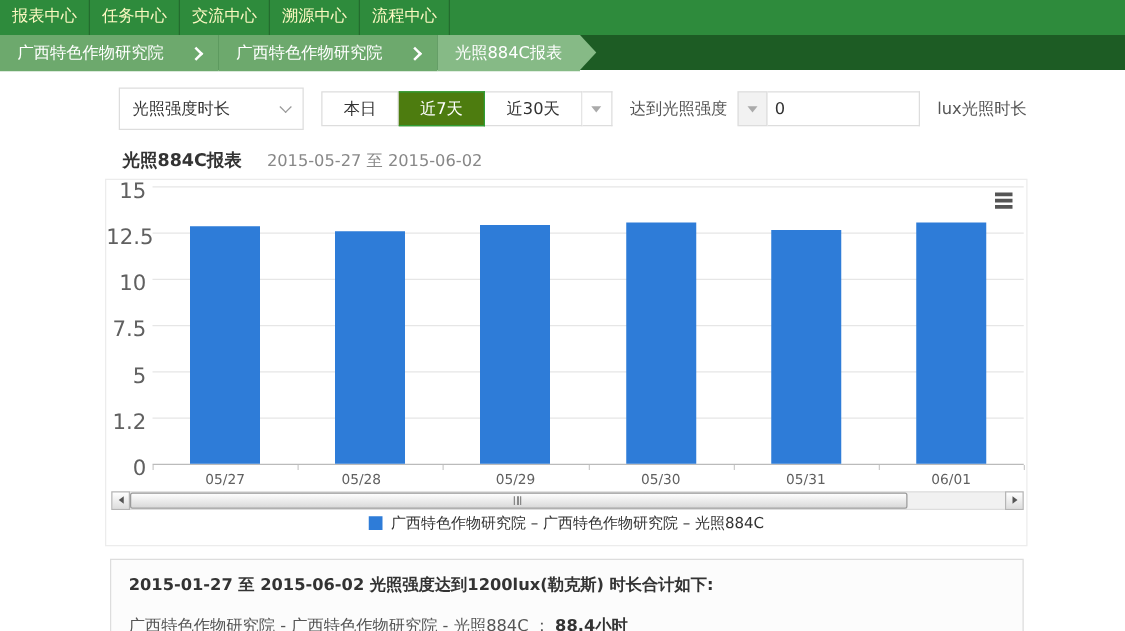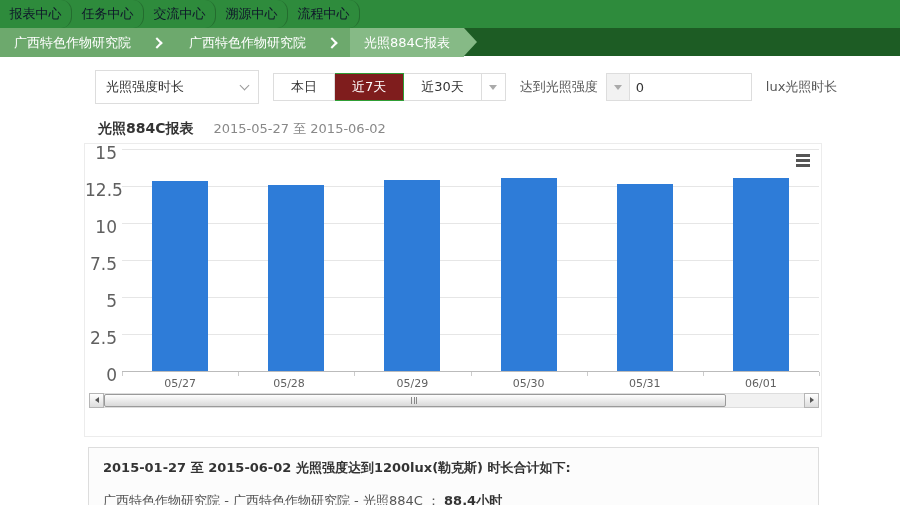--- a/index.html
+++ b/index.html
@@ -8,23 +8,22 @@
     position:relative; width:900px; height:505px; overflow:hidden;
     background:#fff; font-family:"DejaVu Sans", sans-serif; color:#333;
   }
   
   .topnav {
     position:absolute; left:0; top:0; width:900px; height:28px;
     background:#2e8b3c; display:flex;
   }
   .nav-item {
     width:72px; height:28px; line-height:28px; text-align:center;
-    color:#0f172a; font-size:13px; cursor:pointer;
+    color:#fef9c3; font-size:13px; cursor:pointer;
     border-right:1px solid rgba(0,0,0,.22);
-    border-radius:11px;
   }
   
   .breadcrumb-bar {
     position:absolute; left:0; top:28px; width:900px; height:28px;
     background:#1d5c24; display:flex;
   }
   .crumb {
     position:relative; height:29px; line-height:29px; color:#fff;
     font-size:13px; padding:0 14px; background:#6da96d; cursor:pointer;
     display:flex; align-items:center;
@@ -36,36 +35,36 @@
   }
   .crumb.last { background:#86ba86; }
   .crumb-tip {
     width:0; height:0;
     border-top:14.5px solid transparent; border-bottom:14.5px solid transparent;
     border-left:13px solid #86ba86;
   }
   
   .filter-row { position:absolute; left:95px; top:73px; height:28px; display:flex; align-items:center; }
   .select-box {
-    width:164px; height:28px; border:1px solid #ddd; background:#fff;
+    width:148px; height:28px; border:1px solid #ddd; background:#fff;
     display:flex; align-items:center; justify-content:space-between;
     padding:16px 10px; font-size:13px; color:#333; cursor:pointer;
   }
   .caret-down {
     width:7px; height:7px; border-right:1px solid #999; border-bottom:1px solid #999;
     transform:rotate(45deg); margin-top:-4px;
   }
   .btn-group { display:flex; margin-left:14px; }
   .btn {
     height:28px; padding:0 17px; background:#fff; border:1px solid #ddd;
     border-left:none; font-size:13px; color:#333; cursor:pointer;
     font-family:"DejaVu Sans", sans-serif;
   }
   .btn:first-child { border-left:1px solid #ddd; }
-  .btn.active { background:#7f1d1d; border-color:#2f9e36; color:#fff; }
+  .btn.active { background:#4d7c0f; border-color:#2f9e36; color:#fff; }
   .btn.caret-btn { width:24px; padding:0; position:relative; }
   .tri-down {
     position:absolute; left:50%; top:50%; margin:-2px 0 0 -4px;
     width:0; height:0; border-left:4px solid transparent; border-right:4px solid transparent;
     border-top:5px solid #aaa;
   }
   .filter-label { font-size:13px; color:#555; margin-left:14px; }
   .input-group { display:flex; margin-left:8px; }
   .input-caret {
     width:24px; height:28px; background:#f2f2f2; border:1px solid #ddd;
@@ -190,21 +189,21 @@
   <div class="title-row">
     <span class="report-title">光照884C报表</span>
     <span class="report-dates">2015-05-27 至 2015-06-02</span>
   </div>
 
   <div class="chart-box">
     <div class="plot-area" id="plot-area">
         <div class="gridline zero" style="left: 37px; width: 697px; top: 227px;"></div>
         <div class="ylabel" style="left: 0px; top: 221px;">0</div>
         <div class="gridline" style="left: 37px; width: 697px; top: 190px;"></div>
-        <div class="ylabel" style="left: 0px; top: 184px;">2.5</div>
+        <div class="ylabel" style="left: 0px; top: 184px;">1.2</div>
         <div class="gridline" style="left: 37px; width: 697px; top: 153px;"></div>
         <div class="ylabel" style="left: 0px; top: 147px;">5</div>
         <div class="gridline" style="left: 37px; width: 697px; top: 116px;"></div>
         <div class="ylabel" style="left: 0px; top: 110px;">7.5</div>
         <div class="gridline" style="left: 37px; width: 697px; top: 79px;"></div>
         <div class="ylabel" style="left: 0px; top: 73px;">10</div>
         <div class="gridline" style="left: 37px; width: 697px; top: 42px;"></div>
         <div class="ylabel" style="left: 0px; top: 36px;">12.5</div>
         <div class="gridline" style="left: 37px; width: 697px; top: 5px;"></div>
         <div class="ylabel" style="left: 0px; top: -1px;">15</div>
@@ -239,20 +238,24 @@
         </div>
       <div class="sb-track">
         <div class="sb-thumb">
           <span class="sb-grip"></span>
         </div>
       </div>
       <div class="sb-arrow right">
           <i></i>
         </div>
     </div>
+    <div class="legend">
+      <span class="legend-swatch"></span>
+      <span class="legend-text">广西特色作物研究院 – 广西特色作物研究院 – 光照884C</span>
+    </div>
   </div>
 
   <div class="summary-box">
     <p class="summary-heading">2015-01-27 至 2015-06-02 光照强度达到1200lux(勒克斯) 时长合计如下:</p>
     <p class="summary-row">
       <span>广西特色作物研究院 - 广西特色作物研究院 - 光照884C ：</span>
       <b>88.4小时</b>
     </p>
   </div>
 

